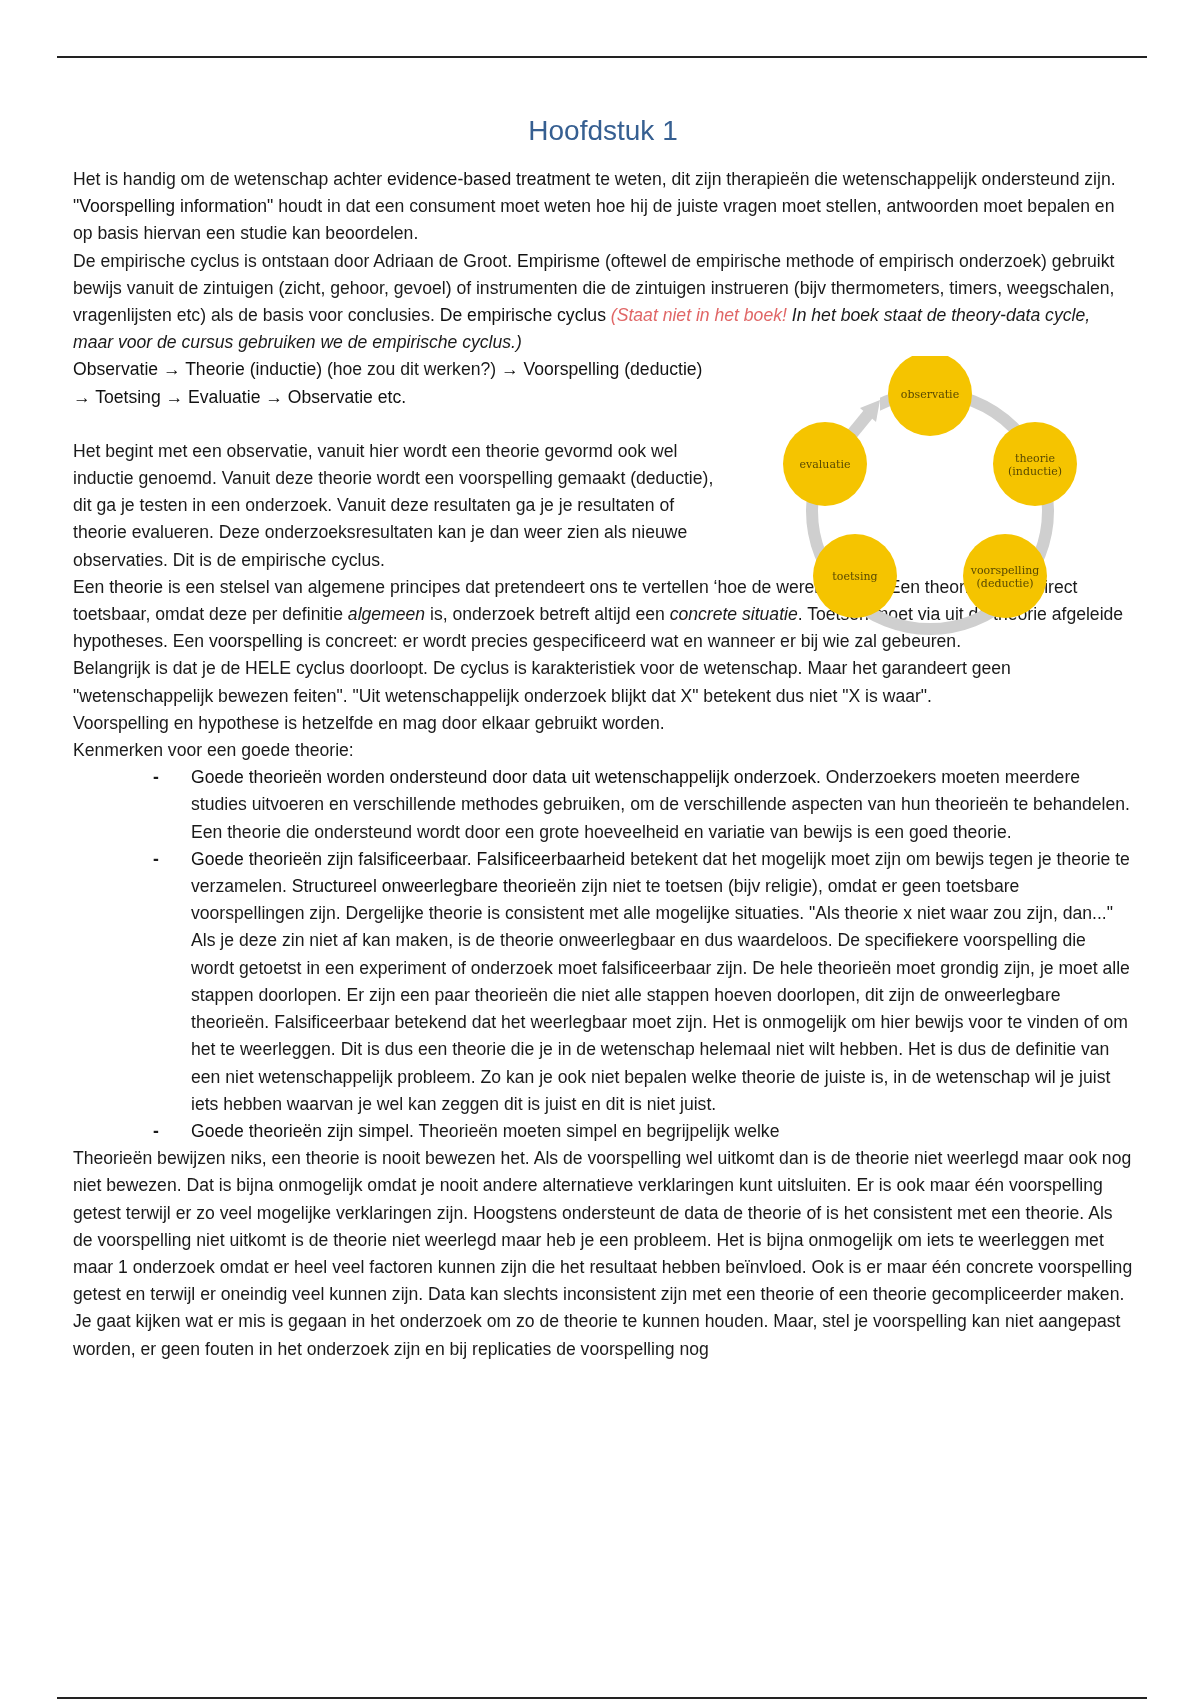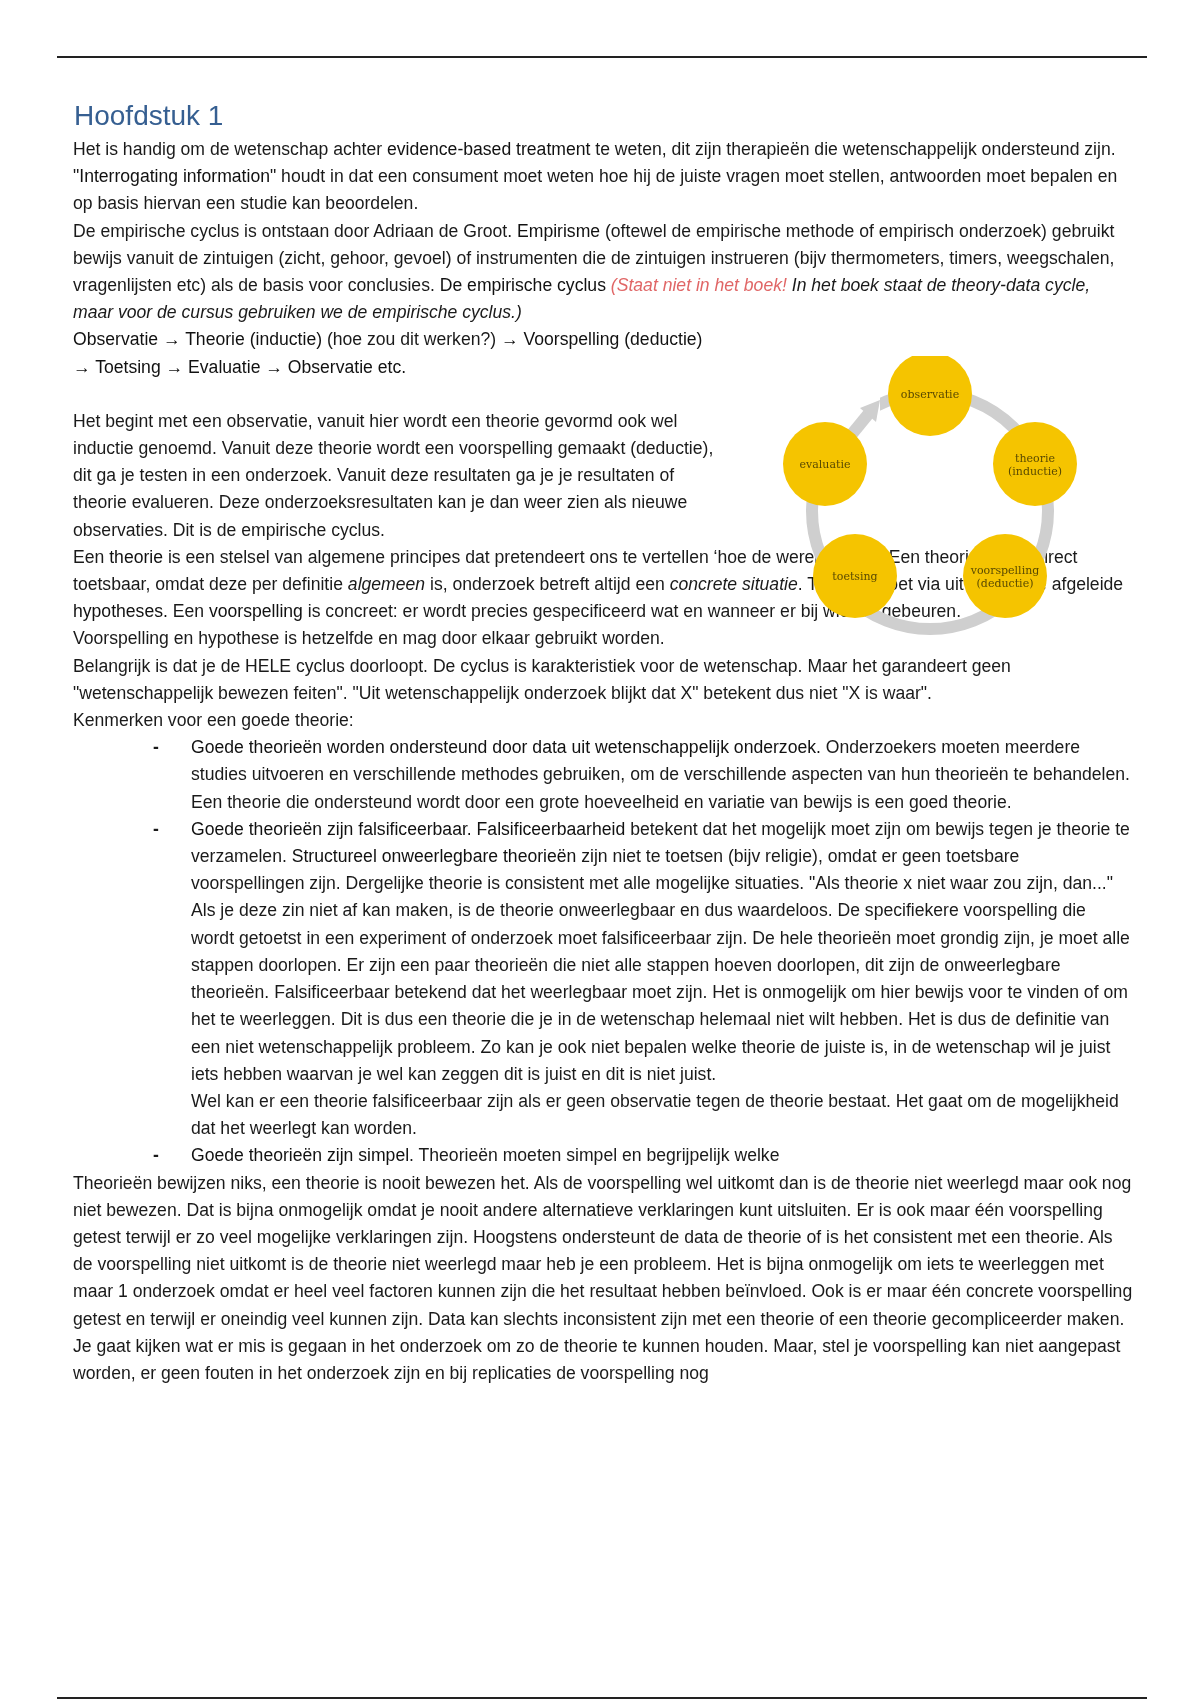--- a/index.html
+++ b/index.html
@@ -2,21 +2,21 @@
 <html><head>
 <meta charset="utf-8">
 <style>
   html, body { margin: 0; padding: 0; background: #ffffff; }
   body { width: 1200px; height: 1700px; position: relative; overflow: hidden;
          font-family: "Liberation Sans", "DejaVu Sans", sans-serif; color: #1a1a1a; }
   .rule { position: absolute; left: 57px; width: 1090px; height: 2px; background: #222; }
   .rule.top { top: 56px; }
   .rule.bottom { top: 1697px; }
   .page { position: absolute; left: 73px; top: 96px; width: 1060px; font-size: 17.6px; line-height: 27.2px; }
-  h1 { margin: 1px; font-weight: normal; font-size: 28px; line-height: 38px; color: #365f91; }
+  h1 { margin: 16px; font-weight: normal; font-size: 28px; line-height: 38px; color: #365f91; text-align: center; }
   p { margin: 0; }
   b { font-weight: normal; color: #111; }
   .red { color: #e06666; font-style: italic; text-align: center; }
   .it { font-style: italic; }
   .narrow { width: 650px; }
   .gap { height: 27px; }
   .figure { position: absolute; left: 740px; top: 356px; width: 380px; height: 300px; }
   ul.dash { list-style: none; margin: 0; padding: 0 0 0 118px; }
   ul.dash li { position: relative; }
   ul.dash li::before { content: "-"; position: absolute; left: -38px; font-weight: bold; }
@@ -25,50 +25,49 @@
 </style>
 </head>
 <body>
 
 <div class="rule top"></div>
 
 <div class="page">
   <h1>Hoofdstuk 1</h1>
 
   <p>
-    <span>Het is handig om de wetenschap achter </span><b>evidence-based treatment</b><span> te weten, dit zijn therapieën die wetenschappelijk ondersteund zijn. "</span><b>Interrogating information</b><span>" houdt in dat een consument moet weten hoe hij de juiste vragen moet stellen, antwoorden moet bepalen en op basis hiervan een studie kan beoordelen.</span>
+    <span>Het is handig om de wetenschap achter </span><b>evidence-based treatment</b><span> te weten, dit zijn therapieën die wetenschappelijk ondersteund zijn. "</span><b>Voorspelling information</b><span>" houdt in dat een consument moet weten hoe hij de juiste vragen moet stellen, antwoorden moet bepalen en op basis hiervan een studie kan beoordelen.</span>
   </p>
 
   <p>
     <span>De empirische cyclus is ontstaan door Adriaan de Groot. </span><b>Empirisme</b><span> (oftewel de empirische methode of empirisch onderzoek) gebruikt bewijs vanuit de zintuigen (zicht, gehoor, gevoel) of instrumenten die de zintuigen instrueren (bijv thermometers, timers, weegschalen, vragenlijsten etc) als de basis voor conclusies.  </span><b>De empirische cyclus</b><span class="red"> (Staat niet in het boek!</span><span class="it"> In het boek staat de theory-data cycle, maar voor de cursus gebruiken we de empirische cyclus.)</span>
   </p>
 
   <p class="narrow">
     <b>Observatie → Theorie (inductie)</b><span> (hoe zou dit werken?) </span><b>→ Voorspelling (deductie) → Toetsing → Evaluatie → Observatie etc.</b>
   </p>
 
   <div class="gap"></div>
 
   <p class="narrow">Het begint met een observatie, vanuit hier wordt een theorie gevormd ook wel inductie genoemd. Vanuit deze theorie wordt een voorspelling gemaakt (deductie), dit ga je testen in een onderzoek. Vanuit deze resultaten ga je je resultaten of theorie evalueren. Deze onderzoeksresultaten kan je dan weer zien als nieuwe observaties. Dit is de empirische cyclus.</p>
 
   <p>
     <span class="narrow">Een </span><b>theorie</b><span> is een stelsel van algemene principes dat pretendeert ons te vertellen ‘hoe de wereld werkt’. Een theorie is niet direct toetsbaar, omdat deze per definitie </span><span class="it">algemeen</span><span> is, onderzoek betreft altijd een </span><span class="it">concrete situatie</span><span>. Toetsen moet via uit de theorie afgeleide </span><b>hypotheses.</b><span> Een </span><b>voorspelling</b><span> is concreet: er wordt precies gespecificeerd wat en wanneer er bij wie zal gebeuren.</span>
   </p>
 
+  <p>Belangrijk is dat je de HELE cyclus doorloopt. De cyclus is karakteristiek voor de wetenschap. Maar het garandeert geen "wetenschappelijk bewezen feiten". "Uit wetenschappelijk onderzoek blijkt dat X" betekent dus niet "X is waar".</p>
   <p>Voorspelling en hypothese is hetzelfde en mag door elkaar gebruikt worden.</p>
-  <p>Belangrijk is dat je de HELE cyclus doorloopt. De cyclus is karakteristiek voor de wetenschap. Maar het garandeert geen "wetenschappelijk bewezen feiten". "Uit wetenschappelijk onderzoek blijkt dat X" betekent dus niet "X is waar".</p>
   <p>Kenmerken voor een goede theorie:</p>
 
   <ul class="dash">
     <li>
       <b>Goede theorieën worden ondersteund door data uit wetenschappelijk onderzoek.</b><span> Onderzoekers moeten meerdere studies uitvoeren en verschillende methodes gebruiken, om de verschillende aspecten van hun theorieën te behandelen. Een theorie die ondersteund wordt door een grote hoeveelheid en variatie van bewijs is een goed theorie.</span>
     </li>
     <li>
       <b>Goede theorieën zijn falsificeerbaar.</b><span>  </span><b>Falsificeerbaarheid</b><span> betekent dat het mogelijk moet zijn om bewijs tegen je theorie te verzamelen. </span><b>Structureel onweerlegbare theorieën</b><span> zijn niet te toetsen (bijv religie), omdat er geen toetsbare voorspellingen zijn. Dergelijke theorie is consistent met alle mogelijke situaties. "Als theorie x niet waar zou zijn, dan..." Als je deze zin niet af kan maken, is de theorie onweerlegbaar en dus waardeloos. De specifiekere voorspelling die wordt getoetst in een experiment of onderzoek moet falsificeerbaar zijn. De hele theorieën moet grondig zijn, je moet alle stappen doorlopen. Er zijn een paar theorieën die niet alle stappen hoeven doorlopen, dit zijn de onweerlegbare theorieën. Falsificeerbaar betekend dat het weerlegbaar moet zijn. Het is onmogelijk om hier bewijs voor te vinden of om het te weerleggen. Dit is dus een theorie die je in de wetenschap helemaal niet wilt hebben. Het is dus de definitie van een niet wetenschappelijk probleem. Zo kan je ook niet bepalen welke theorie de juiste is, in de wetenschap wil je juist iets hebben waarvan je wel kan zeggen dit is juist en dit is niet juist.</span>
-      <p class="cont">Wel kan er een theorie falsificeerbaar zijn als er  geen observatie tegen de theorie bestaat. Het gaat om de mogelijkheid dat het weerlegt kan worden.</p>
     </li>
     <li>
       <b>Goede theorieën zijn simpel</b><span>. Theorieën moeten simpel en begrijpelijk welke</span>
     </li>
   </ul>
 
   <p>Theorieën bewijzen niks, een theorie is nooit bewezen het. Als de voorspelling wel uitkomt dan is de theorie niet weerlegd maar ook nog niet bewezen. Dat is bijna onmogelijk omdat je nooit andere alternatieve verklaringen kunt uitsluiten. Er is ook maar één voorspelling getest terwijl er zo veel mogelijke verklaringen zijn. Hoogstens ondersteunt de data de theorie of is  het consistent met een theorie. Als de voorspelling niet uitkomt is de theorie niet weerlegd maar heb je een probleem. Het is bijna onmogelijk om iets te weerleggen met maar 1 onderzoek omdat er heel veel factoren kunnen zijn die het resultaat hebben beïnvloed. Ook is er maar één concrete voorspelling getest en terwijl er oneindig veel kunnen zijn. Data kan slechts inconsistent zijn met een theorie of een theorie gecompliceerder maken. Je gaat kijken wat er mis is gegaan in het onderzoek om zo de theorie te kunnen houden. Maar, stel je voorspelling kan niet aangepast worden, er geen fouten in het onderzoek zijn en bij replicaties de voorspelling nog</p>
 </div>
 
 <div class="figure">

